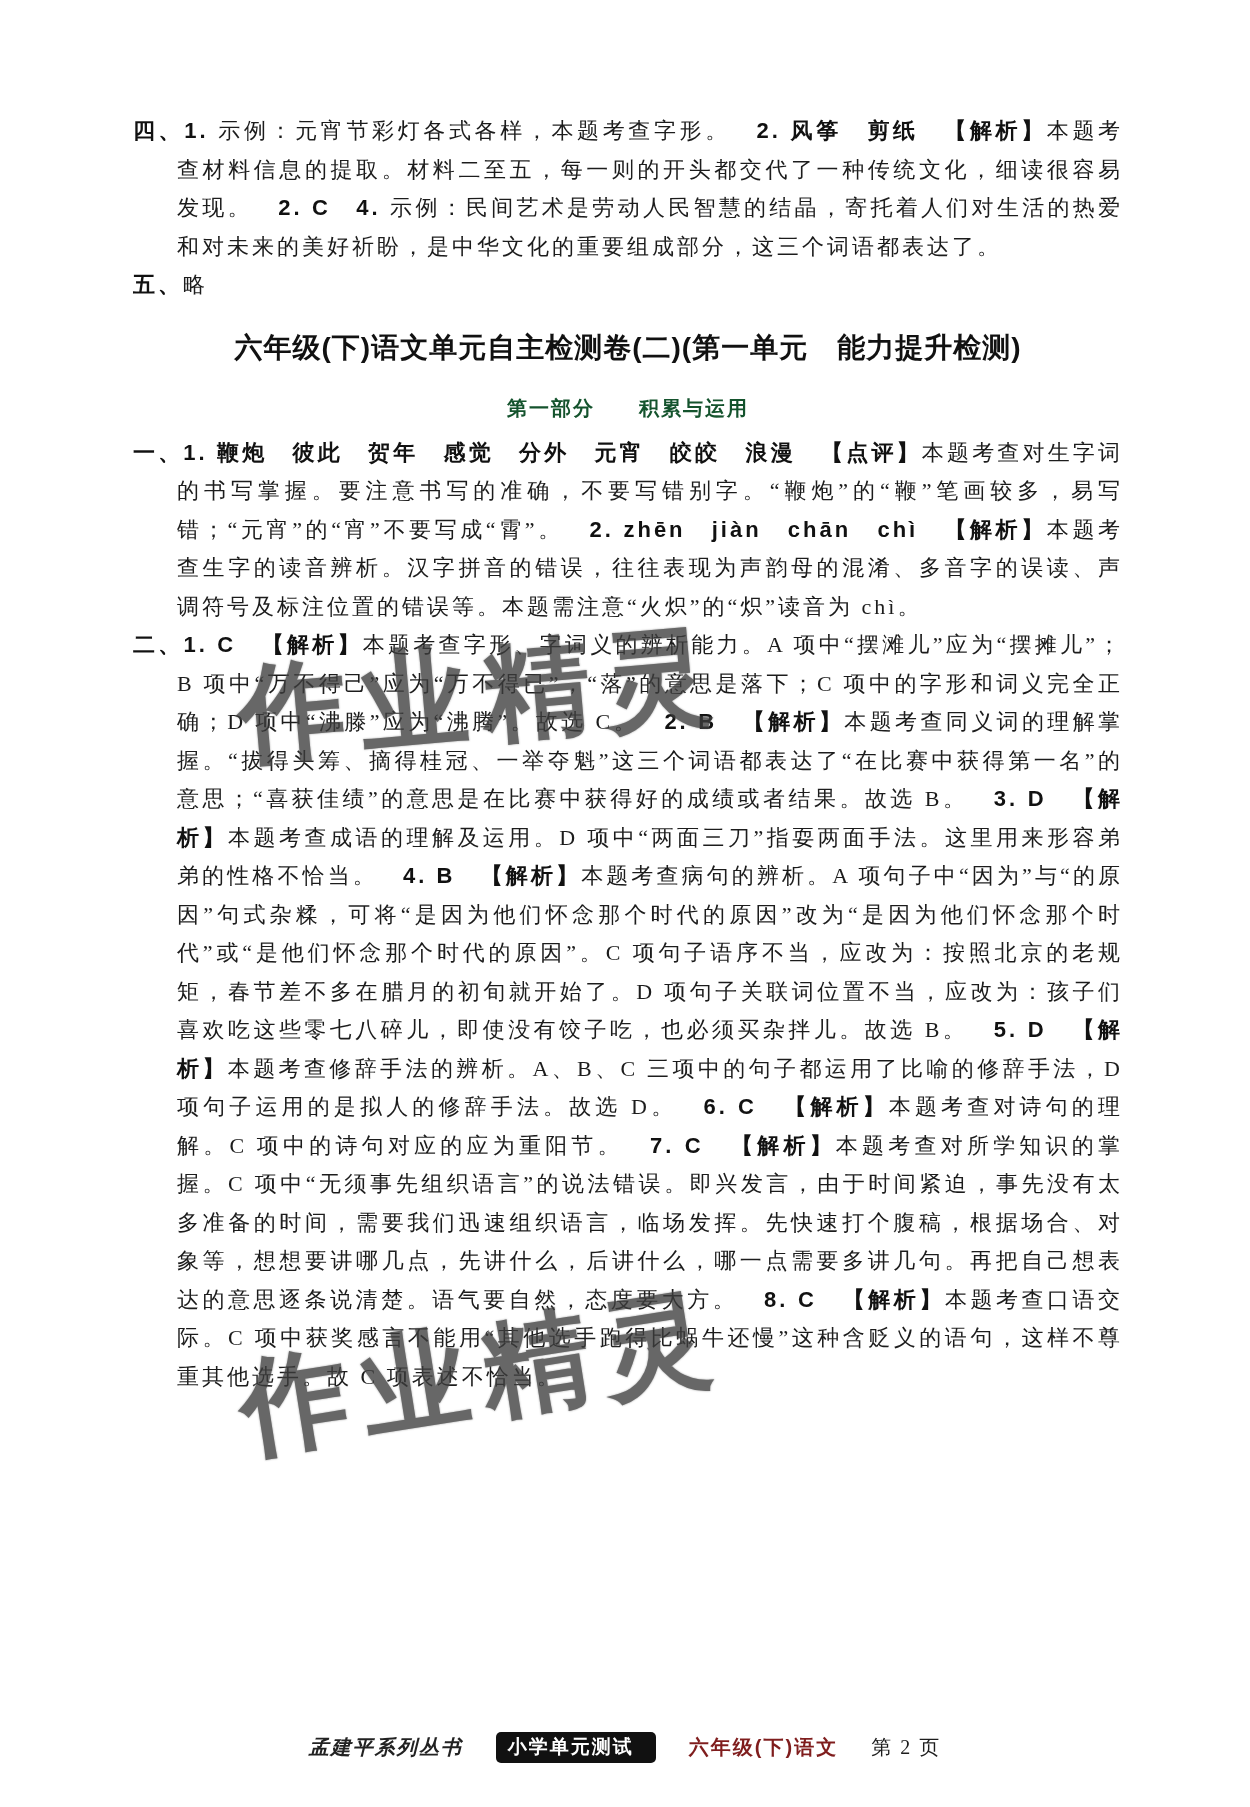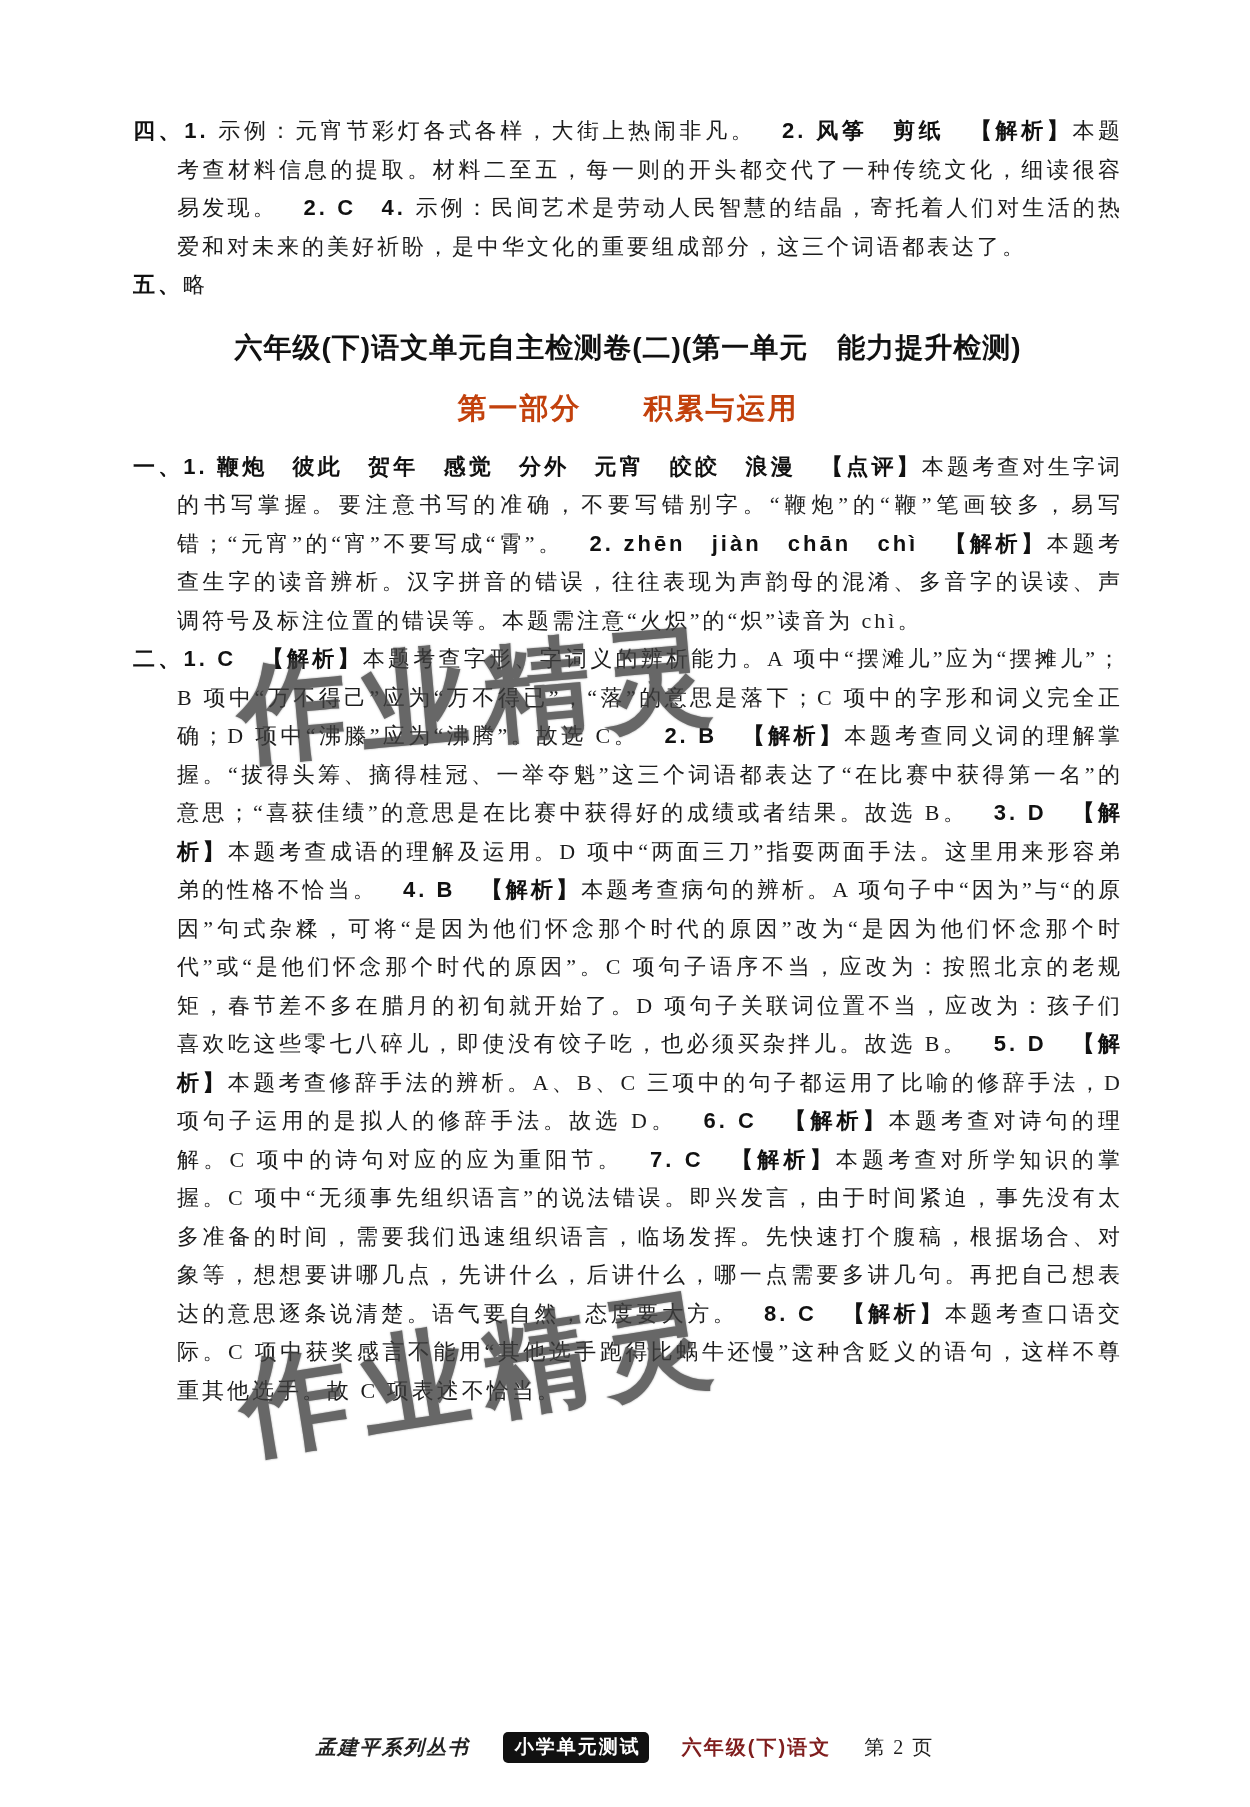--- a/index.html
+++ b/index.html
@@ -40,25 +40,25 @@
     letter-spacing:1px;
     margin-top:24px;
     margin-bottom:0;
     color:#111;
   }
   .subheading{
     text-align:center;
     text-indent:0;
     font-family:"Liberation Sans","DejaVu Sans",sans-serif;
     font-weight:700;
-    font-size:29px;
+    font-size:20px;
     letter-spacing:2px;
     margin-top:22px;
-    margin-bottom:20px;
-    color:#c2410c;
+    margin-bottom:6px;
+    color:#14532d;
   }
   .wm{
     position:absolute;
     z-index:3;
     font-family:"DejaVu Serif","Liberation Serif",serif;
     font-weight:700;
     font-size:108px;
     letter-spacing:14px;
     color:#3d3d3d;
     opacity:0.78;
@@ -85,42 +85,42 @@
     color:#222;
     margin-right:26px;
   }
   .book-badge{
     display:inline-block;
     background:#111;
     color:#fff;
     font-family:"Liberation Sans","DejaVu Sans",sans-serif;
     font-weight:700;
     font-size:19px;
-    padding:2px 8px 3px 12px;
+    padding:2px 22px 3px 12px;
     border-radius:5px;
     margin-right:26px;
   }
   .subject{
     font-family:"Liberation Sans","DejaVu Sans",sans-serif;
     font-weight:700;
     color:#7f1d1d;
     margin-right:26px;
   }
   .pageno{
     font-family:"Liberation Serif","DejaVu Serif",serif;
     color:#1c1c1c;
   }
 </style>
 </head>
 <body>
 
 <div class="page">
 
   <div class="content">
-      <div class="para"><span class="b">四、</span><span class="b">1. </span><span class="n">示例：元宵节彩灯各式各样，大街上热闹非凡。　</span><span class="b">2. 风筝　剪纸　【解析】</span><span class="n">本题考查材料信息的提取。材料二至五，每一则的开头都交代了一种传统文化，细读很容易发现。　</span><span class="b">2. C　4. </span><span class="n">示例：民间艺术是劳动人民智慧的结晶，寄托着人们对生活的热爱和对未来的美好祈盼，是中华文化的重要组成部分，这三个词语都表达了。</span></div>
+      <div class="para"><span class="b">四、</span><span class="b">1. </span><span class="n">示例：元宵节彩灯各式各样，本题考查字形。　</span><span class="b">2. 风筝　剪纸　【解析】</span><span class="n">本题考查材料信息的提取。材料二至五，每一则的开头都交代了一种传统文化，细读很容易发现。　</span><span class="b">2. C　4. </span><span class="n">示例：民间艺术是劳动人民智慧的结晶，寄托着人们对生活的热爱和对未来的美好祈盼，是中华文化的重要组成部分，这三个词语都表达了。</span></div>
       <div class="para"><span class="b">五、</span><span class="n">略</span></div>
       <div class="heading">六年级(下)语文单元自主检测卷(二)(第一单元　能力提升检测)</div>
       <div class="subheading">第一部分　　积累与运用</div>
       <div class="para"><span class="b">一、</span><span class="b">1. 鞭炮　彼此　贺年　感觉　分外　元宵　皎皎　浪漫　【点评】</span><span class="n">本题考查对生字词的书写掌握。要注意书写的准确，不要写错别字。“鞭炮”的“鞭”笔画较多，易写错；“元宵”的“宵”不要写成“霄”。　</span><span class="b">2. zhēn　jiàn　chān　chì　【解析】</span><span class="n">本题考查生字的读音辨析。汉字拼音的错误，往往表现为声韵母的混淆、多音字的误读、声调符号及标注位置的错误等。本题需注意“火炽”的“炽”读音为 chì。</span></div>
       <div class="para"><span class="b">二、</span><span class="b">1. C　【解析】</span><span class="n">本题考查字形、字词义的辨析能力。A 项中“摆滩儿”应为“摆摊儿”；B 项中“万不得己”应为“万不得已”，“落”的意思是落下；C 项中的字形和词义完全正确；D 项中“沸滕”应为“沸腾”。故选 C。　</span><span class="b">2. B　【解析】</span><span class="n">本题考查同义词的理解掌握。“拔得头筹、摘得桂冠、一举夺魁”这三个词语都表达了“在比赛中获得第一名”的意思；“喜获佳绩”的意思是在比赛中获得好的成绩或者结果。故选 B。　</span><span class="b">3. D　</span><span class="b">【解析】</span><span class="n">本题考查成语的理解及运用。D 项中“两面三刀”指耍两面手法。这里用来形容弟弟的性格不恰当。　</span><span class="b">4. B　【解析】</span><span class="n">本题考查病句的辨析。A 项句子中“因为”与“的原因”句式杂糅，可将“是因为他们怀念那个时代的原因”改为“是因为他们怀念那个时代”或“是他们怀念那个时代的原因”。C 项句子语序不当，应改为：按照北京的老规矩，春节差不多在腊月的初旬就开始了。D 项句子关联词位置不当，应改为：孩子们喜欢吃这些零七八碎儿，即使没有饺子吃，也必须买杂拌儿。故选 B。　</span><span class="b">5. D　【解析】</span><span class="n">本题考查修辞手法的辨析。A、B、C 三项中的句子都运用了比喻的修辞手法，D 项句子运用的是拟人的修辞手法。故选 D。　</span><span class="b">6. C　【解析】</span><span class="n">本题考查对诗句的理解。C 项中的诗句对应的应为重阳节。　</span><span class="b">7. C　【解析】</span><span class="n">本题考查对所学知识的掌握。C 项中“无须事先组织语言”的说法错误。即兴发言，由于时间紧迫，事先没有太多准备的时间，需要我们迅速组织语言，临场发挥。先快速打个腹稿，根据场合、对象等，想想要讲哪几点，先讲什么，后讲什么，哪一点需要多讲几句。再把自己想表达的意思逐条说清楚。语气要自然，态度要大方。　</span><span class="b">8. C　【解析】</span><span class="n">本题考查口语交际。C 项中获奖感言不能用“其他选手跑得比蜗牛还慢”这种含贬义的语句，这样不尊重其他选手。故 C 项表述不恰当。</span></div>
     </div>
 
   <div class="wm wm1">作业精灵</div>
   <div class="wm wm2">作业精灵</div>
 

